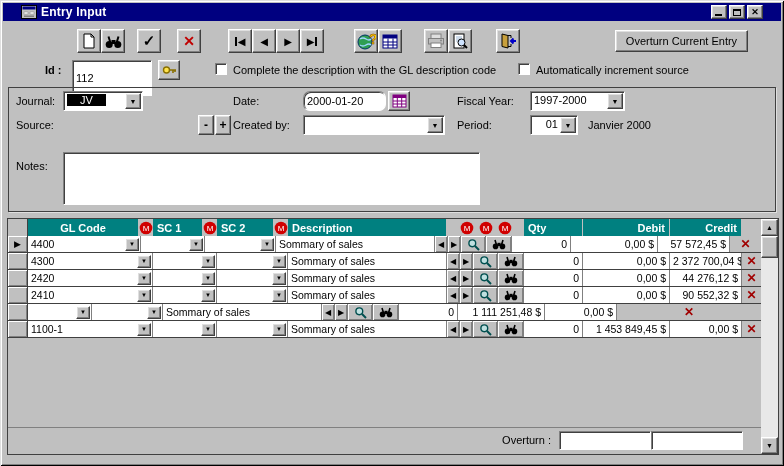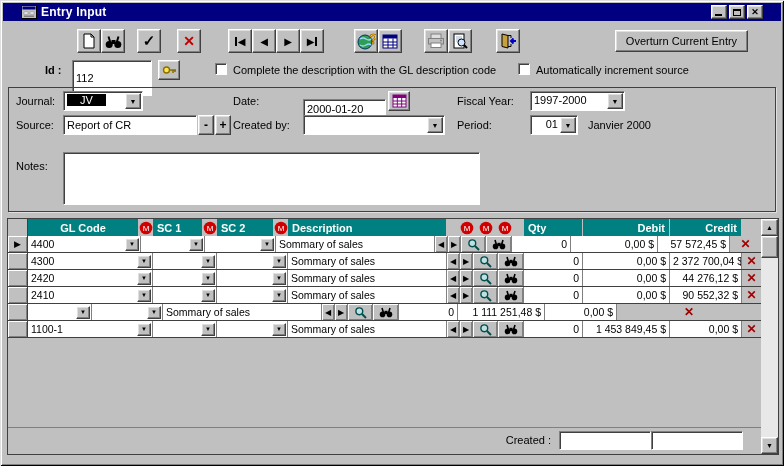--- a/index.html
+++ b/index.html
@@ -244,36 +244,35 @@
   <div class="lbl" style="left:536px;top:64px">Automatically increment source</div>
 
   <div class="groupbox"></div>
 
   <div class="lbl" style="left:16px;top:95px">Journal:</div>
   <div class="combo sunken" style="left:63px;top:91px;width:80px;height:20px">
     <span class="cval"><span class="selhl">JV</span></span>
     <span class="ddbtn">▼</span>
   </div>
   <div class="lbl" style="left:233px;top:95px">Date:</div>
-  <input class="field sunken" style="left: 303px; top: 99px; width: 83px; height: 20px;" value="2000-01-20">
+  <input class="field sunken" style="left: 303px; top: 91px; width: 83px; height: 20px; border-radius: 7px;" value="2000-01-20">
   <div class="smallbtn" style="left:388px;top:91px;width:22px;height:20px">
     <svg width="15" height="14" viewBox="0 0 15 14">
         <rect x="1" y="1" width="13" height="12" fill="#fff" stroke="#800080"></rect>
         <rect x="1" y="1" width="13" height="3" fill="#800080"></rect>
         <path d="M1 7h13 M1 10h13 M5.3 4v9 M9.7 4v9" stroke="#800080"></path>
       </svg>
   </div>
   <div class="lbl" style="left:457px;top:95px">Fiscal Year:</div>
   <div class="combo sunken" style="left:530px;top:91px;width:95px;height:20px">
     <span class="cval">1997-2000</span>
     <span class="ddbtn">▼</span>
   </div>
 
   <div class="lbl" style="left:16px;top:119px">Source:</div>
-  <input class="field sunken" style="left: 63px; top: 115px; width: 134px; height: 20px;" value="Report of CR">
   <div class="smallbtn" style="left:198px;top:115px;width:16px;height:20px;font-size:12px">
       <span>-</span>
     </div>
   <div class="smallbtn" style="left:215px;top:115px;width:16px;height:20px;font-size:12px">
       <span>+</span>
     </div>
   <div class="lbl" style="left:233px;top:119px">Created by:</div>
   <div class="combo sunken" style="left:303px;top:115px;width:142px;height:20px">
     <span class="cval"></span>
     <span class="ddbtn">▼</span>
@@ -652,21 +651,21 @@
               <span class="ctext num">0,00 $</span>
             </div>
       <div class="xcell" style="flex:1">
               <span>✕</span>
             </div>
     </div>
   </div>
       <div class="gfiller"></div>
 
       <div class="variance-strip">
-        <div class="lbl" style="left:428px;top:6px;width:115px;text-align:right">Created :</div>
+        <div class="lbl" style="left:428px;top:6px;width:115px;text-align:right">Overturn :</div>
         <div class="field sunken" style="left:551px;top:3px;width:92px;height:19px;position:absolute"></div>
         <div class="field sunken" style="left:643px;top:3px;width:92px;height:19px;position:absolute"></div>
       </div>
     </div>
 
     <div class="vscroll">
       <div class="sbtn" style="top:0">
           <span>▲</span>
         </div>
       <div class="sthumb"></div>

